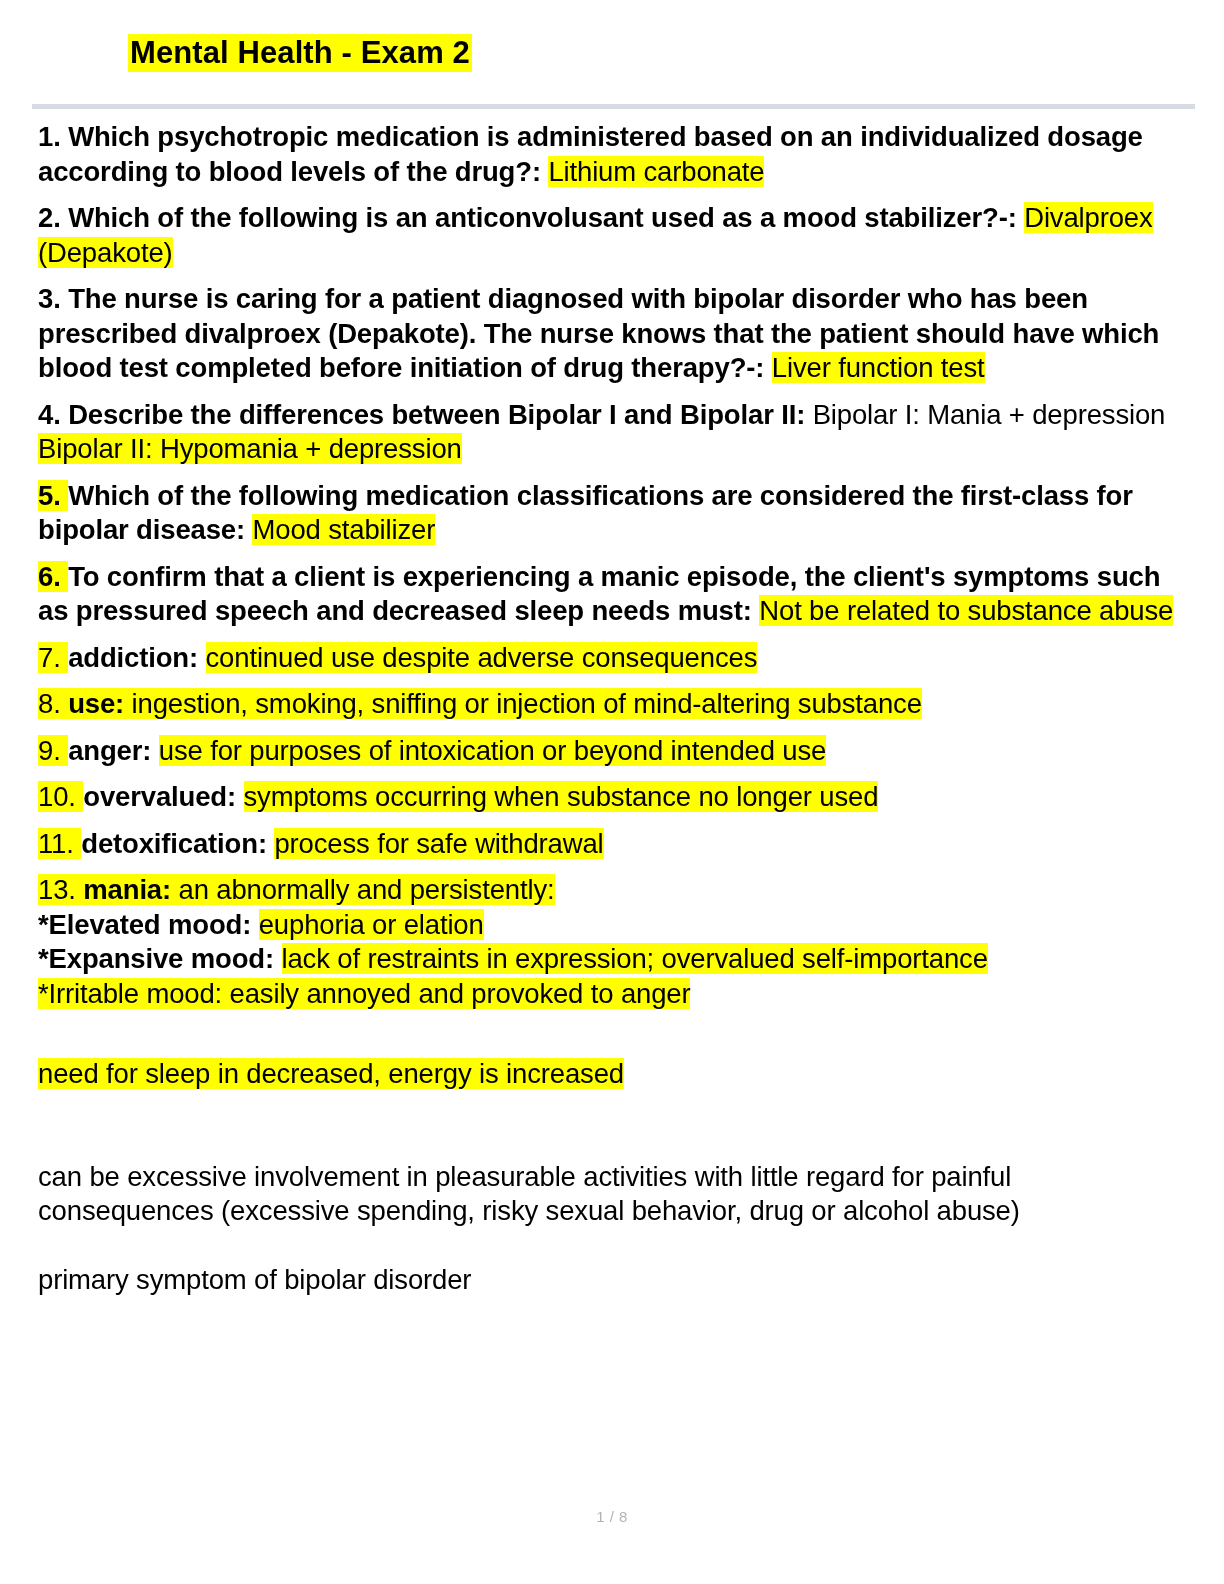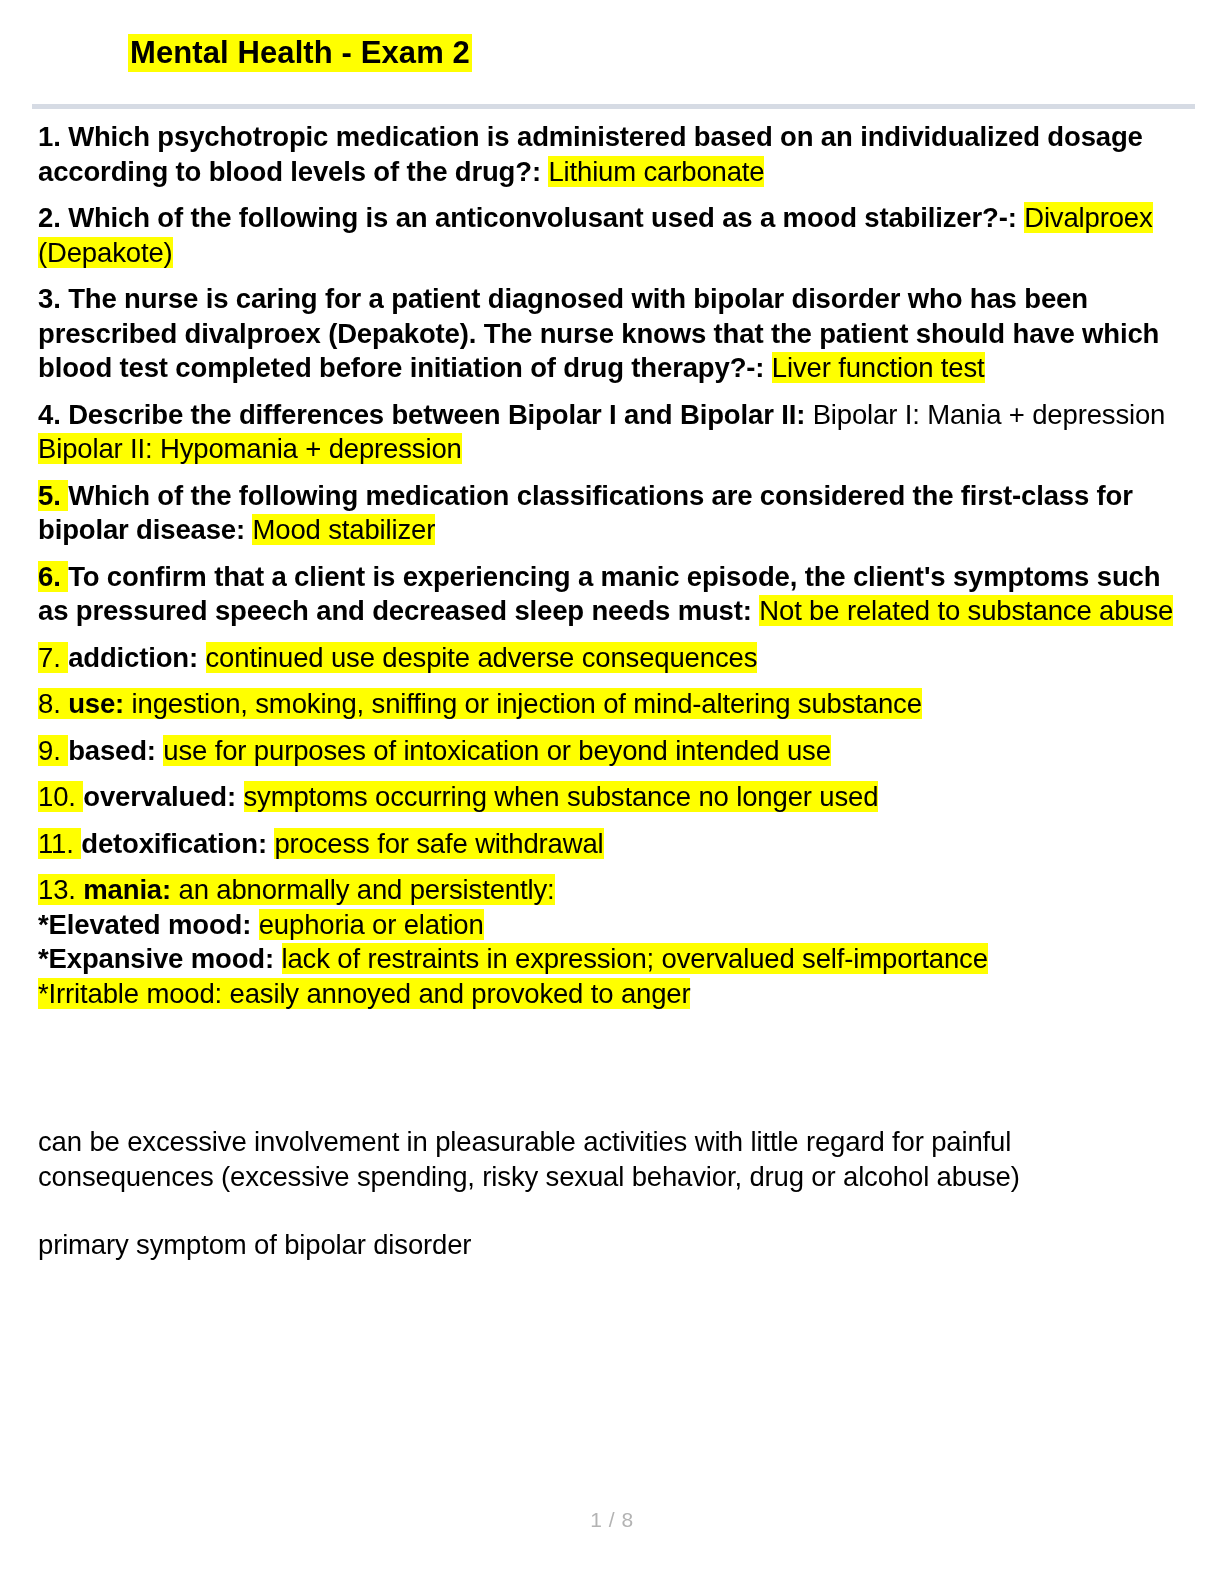--- a/index.html
+++ b/index.html
@@ -66,21 +66,21 @@
     letter-spacing: -0.15px;
     margin: 0;
   }
   .spacer-line { height: 34px; }
   .footer {
     position: absolute;
     left: 0;
     top: 1508px;
     width: 1224px;
     text-align: center;
-    font-size: 21px;
+    font-size: 15px;
     color: #b3b3b3;
     letter-spacing: 0.5px;
   }
 </style>
 </head>
 <body>
 
 <div class="page">
 
   <div class="doc-title"><span class="hl">Mental Health - Exam 2</span></div>
@@ -98,31 +98,32 @@
     <p class="qa"><span class="q">4. </span><span class="q">Describe the differences between Bipolar I and Bipolar II: </span><span class="a">Bipolar I: Mania + depression</span><br><span class="a hl">Bipolar II: Hypomania + depression</span></p>
 
     <p class="qa"><span class="q hl">5. </span><span class="q">Which of the following medication classifications are considered the first-class for bipolar disease: </span><span class="a hl">Mood stabilizer</span></p>
 
     <p class="qa"><span class="q hl">6. </span><span class="q">To confirm that a client is experiencing a manic episode, the client's symptoms such as pressured speech and decreased sleep needs must: </span><span class="a hl">Not be related to substance abuse</span></p>
 
     <p class="qa"><span class="a hl">7. </span><span class="q">addiction: </span><span class="a hl">continued use despite adverse consequences</span></p>
 
     <p class="qa"><span class="a hl">8. </span><span class="q hl">use: </span><span class="a hl">ingestion, smoking, sniffing or injection of mind-altering substance</span></p>
 
-    <p class="qa"><span class="a hl">9. </span><span class="q">based: </span><span class="a hl">use for purposes of intoxication or beyond intended use</span></p>
+    <p class="qa"><span class="a hl">9. </span><span class="q">anger: </span><span class="a hl">use for purposes of intoxication or beyond intended use</span></p>
 
     <p class="qa"><span class="a hl">10. </span><span class="q">overvalued: </span><span class="a hl">symptoms occurring when substance no longer used</span></p>
 
     <p class="qa"><span class="a hl">11. </span><span class="q">detoxification: </span><span class="a hl">process for safe withdrawal</span></p>
 
 
     <p class="qa"><span class="a hl">13. </span><span class="q hl">mania: </span><span class="a hl">an abnormally and persistently:</span><br><span class="q">*Elevated mood: </span><span class="a hl">euphoria or elation</span><br><span class="q">*Expansive mood: </span><span class="a hl">lack of restraints in expression; overvalued self-importance</span><br><span class="a hl">*Irritable mood: easily annoyed and provoked to anger</span></p>
 
     <div class="spacer-line"></div>
 
+    <p class="plain"><span class="hl">need for sleep in decreased, energy is increased</span></p>
 
     <div class="spacer-line"></div>
 
 
     <div class="spacer-line"></div>
 
     <p class="plain"><span>can be excessive involvement in pleasurable activities with little regard for painful consequences (excessive spending, risky sexual behavior, drug or alcohol abuse)</span></p>
 
     <div class="spacer-line"></div>
 

